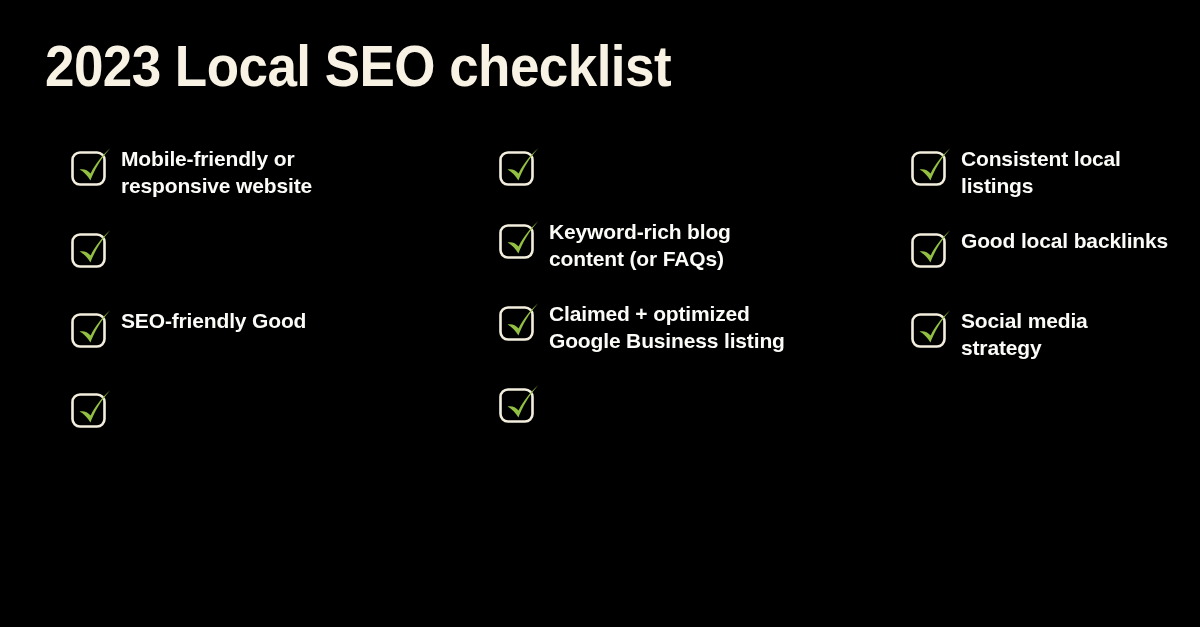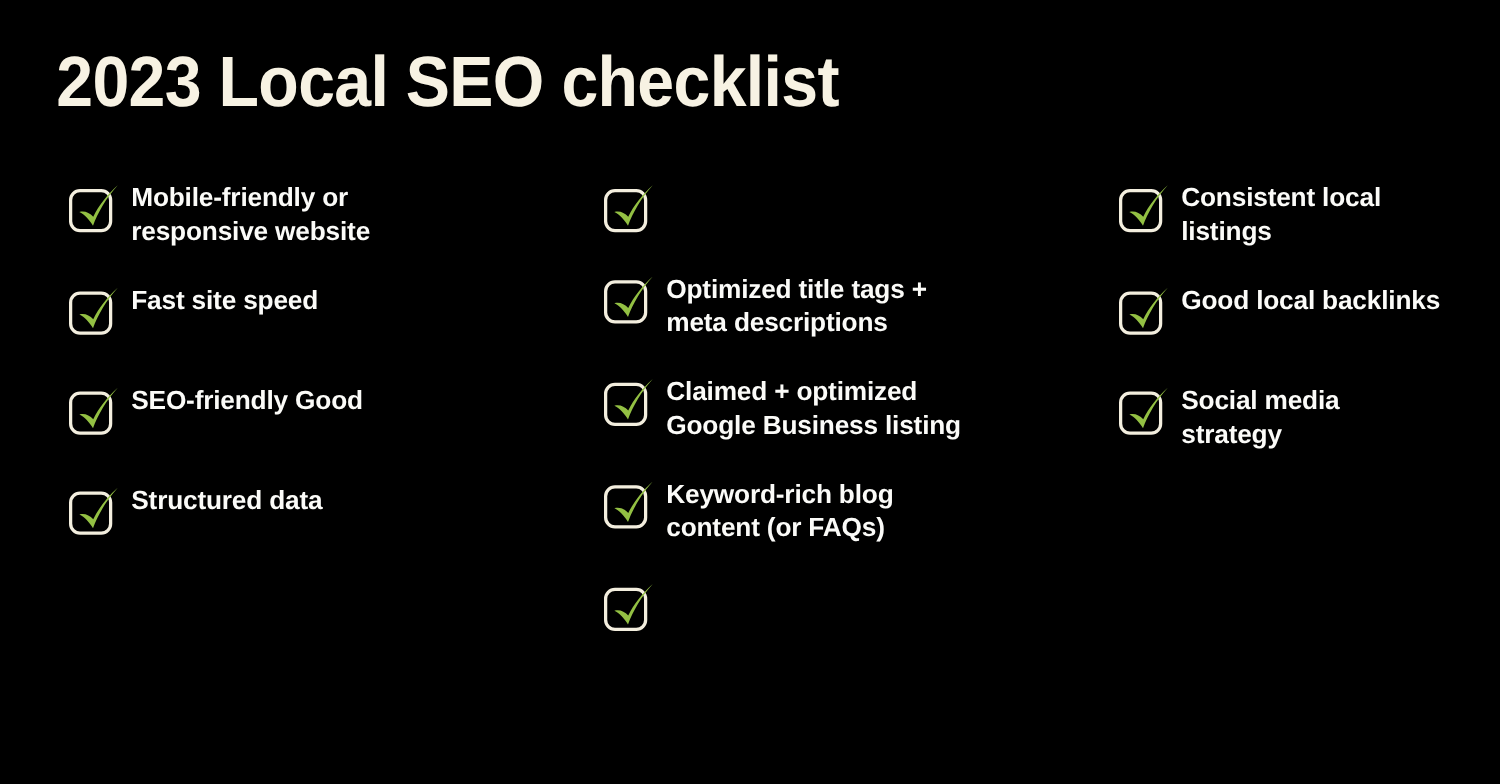--- a/index.html
+++ b/index.html
@@ -44,21 +44,21 @@
     left: 0;
     top: 139px;
     width: 1200px;
     display: flex;
     align-items: flex-start;
   }
   .column {
     position: relative;
     flex: 0 0 auto;
   }
-  .col-1 { width: 414px; padding-left: 55px; }
+  .col-1 { width: 414px; padding-left: 71px; }
   .col-2 { width: 406px; padding-left: 14px; }
   .col-3 { width: 380px; padding-left: 6px; }
 
   
   .check-item {
     position: relative;
     display: flex;
     align-items: flex-start;
     margin-bottom: 29px;
     min-height: 51px;
@@ -118,87 +118,75 @@
           <span class="item-label">Mobile-friendly or
 responsive website</span>
         </div>
         <div class="check-item">
           <span class="checkbox-icon">
             <svg viewBox="0 0 46 50" xmlns="http://www.w3.org/2000/svg" aria-hidden="true">
               <rect x="3.5" y="13.5" width="32" height="32" rx="7.5" ry="7.5" fill="none" stroke="#F3EEDE" stroke-width="2.6"></rect>
               <path d="M10.5 30.5 C 14.5 32.5, 18.6 36.6, 21.4 41.6 C 25.2 31.2, 31.8 19.6, 41.2 9.2 C 33.0 16.4, 26.0 25.4, 21.6 34.4 C 18.6 31.0, 14.6 29.4, 10.5 30.5 Z" fill="#93C043"></path>
             </svg>
           </span>
-          <span class="item-label">Fast site speed</span>
         </div>
         <div class="check-item">
           <span class="checkbox-icon">
             <svg viewBox="0 0 46 50" xmlns="http://www.w3.org/2000/svg" aria-hidden="true">
               <rect x="3.5" y="13.5" width="32" height="32" rx="7.5" ry="7.5" fill="none" stroke="#F3EEDE" stroke-width="2.6"></rect>
               <path d="M10.5 30.5 C 14.5 32.5, 18.6 36.6, 21.4 41.6 C 25.2 31.2, 31.8 19.6, 41.2 9.2 C 33.0 16.4, 26.0 25.4, 21.6 34.4 C 18.6 31.0, 14.6 29.4, 10.5 30.5 Z" fill="#93C043"></path>
             </svg>
           </span>
           <span class="item-label">SEO-friendly Good</span>
         </div>
         <div class="check-item">
           <span class="checkbox-icon">
             <svg viewBox="0 0 46 50" xmlns="http://www.w3.org/2000/svg" aria-hidden="true">
               <rect x="3.5" y="13.5" width="32" height="32" rx="7.5" ry="7.5" fill="none" stroke="#F3EEDE" stroke-width="2.6"></rect>
               <path d="M10.5 30.5 C 14.5 32.5, 18.6 36.6, 21.4 41.6 C 25.2 31.2, 31.8 19.6, 41.2 9.2 C 33.0 16.4, 26.0 25.4, 21.6 34.4 C 18.6 31.0, 14.6 29.4, 10.5 30.5 Z" fill="#93C043"></path>
             </svg>
           </span>
-          <span class="item-label">Structured data</span>
         </div>
       </div>
     <div class="column col-2">
         <div class="check-item two-line">
           <span class="checkbox-icon">
             <svg viewBox="0 0 46 50" xmlns="http://www.w3.org/2000/svg" aria-hidden="true">
               <rect x="3.5" y="13.5" width="32" height="32" rx="7.5" ry="7.5" fill="none" stroke="#F3EEDE" stroke-width="2.6"></rect>
               <path d="M10.5 30.5 C 14.5 32.5, 18.6 36.6, 21.4 41.6 C 25.2 31.2, 31.8 19.6, 41.2 9.2 C 33.0 16.4, 26.0 25.4, 21.6 34.4 C 18.6 31.0, 14.6 29.4, 10.5 30.5 Z" fill="#93C043"></path>
             </svg>
           </span>
         </div>
         <div class="check-item two-line">
           <span class="checkbox-icon">
             <svg viewBox="0 0 46 50" xmlns="http://www.w3.org/2000/svg" aria-hidden="true">
               <rect x="3.5" y="13.5" width="32" height="32" rx="7.5" ry="7.5" fill="none" stroke="#F3EEDE" stroke-width="2.6"></rect>
               <path d="M10.5 30.5 C 14.5 32.5, 18.6 36.6, 21.4 41.6 C 25.2 31.2, 31.8 19.6, 41.2 9.2 C 33.0 16.4, 26.0 25.4, 21.6 34.4 C 18.6 31.0, 14.6 29.4, 10.5 30.5 Z" fill="#93C043"></path>
             </svg>
           </span>
-          <span class="item-label">Optimized title tags +
-meta descriptions</span>
+          <span class="item-label">Keyword-rich blog
+content (or FAQs)</span>
         </div>
         <div class="check-item two-line">
           <span class="checkbox-icon">
             <svg viewBox="0 0 46 50" xmlns="http://www.w3.org/2000/svg" aria-hidden="true">
               <rect x="3.5" y="13.5" width="32" height="32" rx="7.5" ry="7.5" fill="none" stroke="#F3EEDE" stroke-width="2.6"></rect>
               <path d="M10.5 30.5 C 14.5 32.5, 18.6 36.6, 21.4 41.6 C 25.2 31.2, 31.8 19.6, 41.2 9.2 C 33.0 16.4, 26.0 25.4, 21.6 34.4 C 18.6 31.0, 14.6 29.4, 10.5 30.5 Z" fill="#93C043"></path>
             </svg>
           </span>
           <span class="item-label">Claimed + optimized
 Google Business listing</span>
         </div>
         <div class="check-item two-line">
           <span class="checkbox-icon">
             <svg viewBox="0 0 46 50" xmlns="http://www.w3.org/2000/svg" aria-hidden="true">
               <rect x="3.5" y="13.5" width="32" height="32" rx="7.5" ry="7.5" fill="none" stroke="#F3EEDE" stroke-width="2.6"></rect>
               <path d="M10.5 30.5 C 14.5 32.5, 18.6 36.6, 21.4 41.6 C 25.2 31.2, 31.8 19.6, 41.2 9.2 C 33.0 16.4, 26.0 25.4, 21.6 34.4 C 18.6 31.0, 14.6 29.4, 10.5 30.5 Z" fill="#93C043"></path>
             </svg>
           </span>
-          <span class="item-label">Keyword-rich blog
-content (or FAQs)</span>
-        </div>
-        <div class="check-item two-line">
-          <span class="checkbox-icon">
-            <svg viewBox="0 0 46 50" xmlns="http://www.w3.org/2000/svg" aria-hidden="true">
-              <rect x="3.5" y="13.5" width="32" height="32" rx="7.5" ry="7.5" fill="none" stroke="#F3EEDE" stroke-width="2.6"></rect>
-              <path d="M10.5 30.5 C 14.5 32.5, 18.6 36.6, 21.4 41.6 C 25.2 31.2, 31.8 19.6, 41.2 9.2 C 33.0 16.4, 26.0 25.4, 21.6 34.4 C 18.6 31.0, 14.6 29.4, 10.5 30.5 Z" fill="#93C043"></path>
-            </svg>
-          </span>
         </div>
       </div>
     <div class="column col-3">
         <div class="check-item two-line">
           <span class="checkbox-icon">
             <svg viewBox="0 0 46 50" xmlns="http://www.w3.org/2000/svg" aria-hidden="true">
               <rect x="3.5" y="13.5" width="32" height="32" rx="7.5" ry="7.5" fill="none" stroke="#F3EEDE" stroke-width="2.6"></rect>
               <path d="M10.5 30.5 C 14.5 32.5, 18.6 36.6, 21.4 41.6 C 25.2 31.2, 31.8 19.6, 41.2 9.2 C 33.0 16.4, 26.0 25.4, 21.6 34.4 C 18.6 31.0, 14.6 29.4, 10.5 30.5 Z" fill="#93C043"></path>
             </svg>
           </span>

